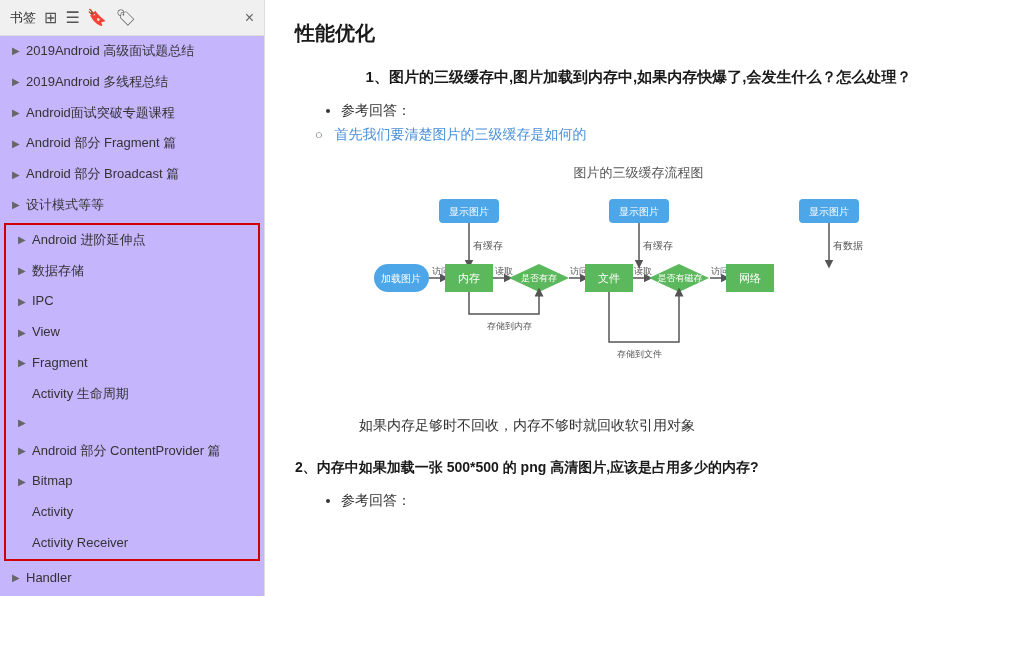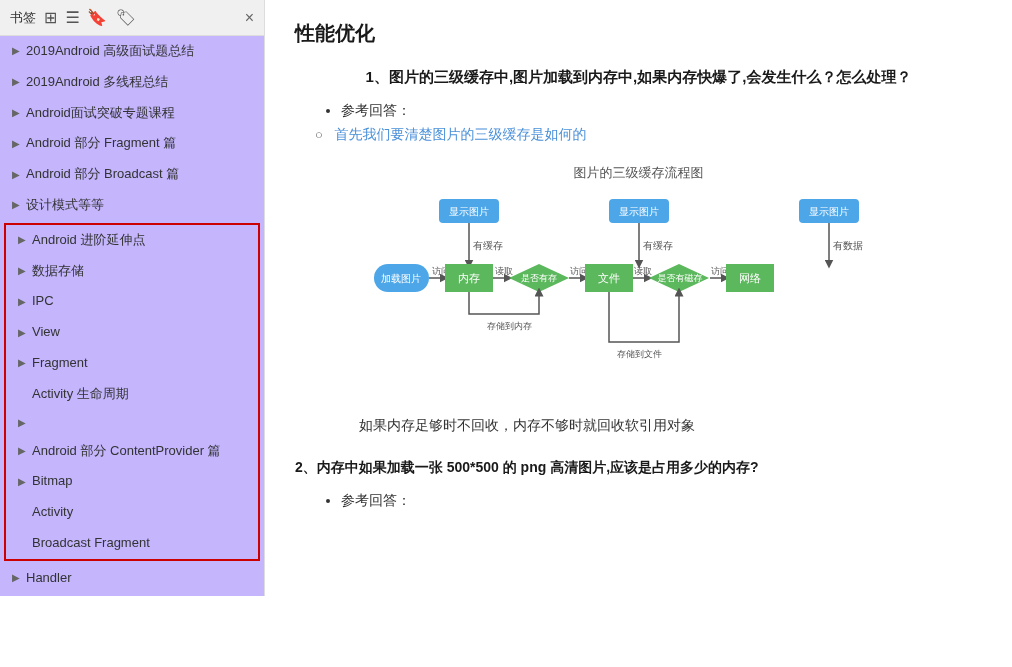--- a/index.html
+++ b/index.html
@@ -213,21 +213,21 @@
         <div class="sidebar-item">
           <span class="arrow">▶</span>
           <span class="sidebar-item-label">Bitmap</span>
         </div>
         <div class="sidebar-item indent1">
           <span class="arrow"></span>
           <span class="sidebar-item-label">Activity</span>
         </div>
         <div class="sidebar-item indent1">
           <span class="arrow"></span>
-          <span class="sidebar-item-label">Broadcast Fragment</span>
+          <span class="sidebar-item-label">Activity Receiver</span>
         </div>
       </div>
       <div class="sidebar-item">
         <span class="arrow">▶</span>
         <span class="sidebar-item-label">Handler</span>
       </div>
       <div class="sidebar-item">
         <span class="arrow">▶</span>
         <span class="sidebar-item-label">线程</span>
       </div>

